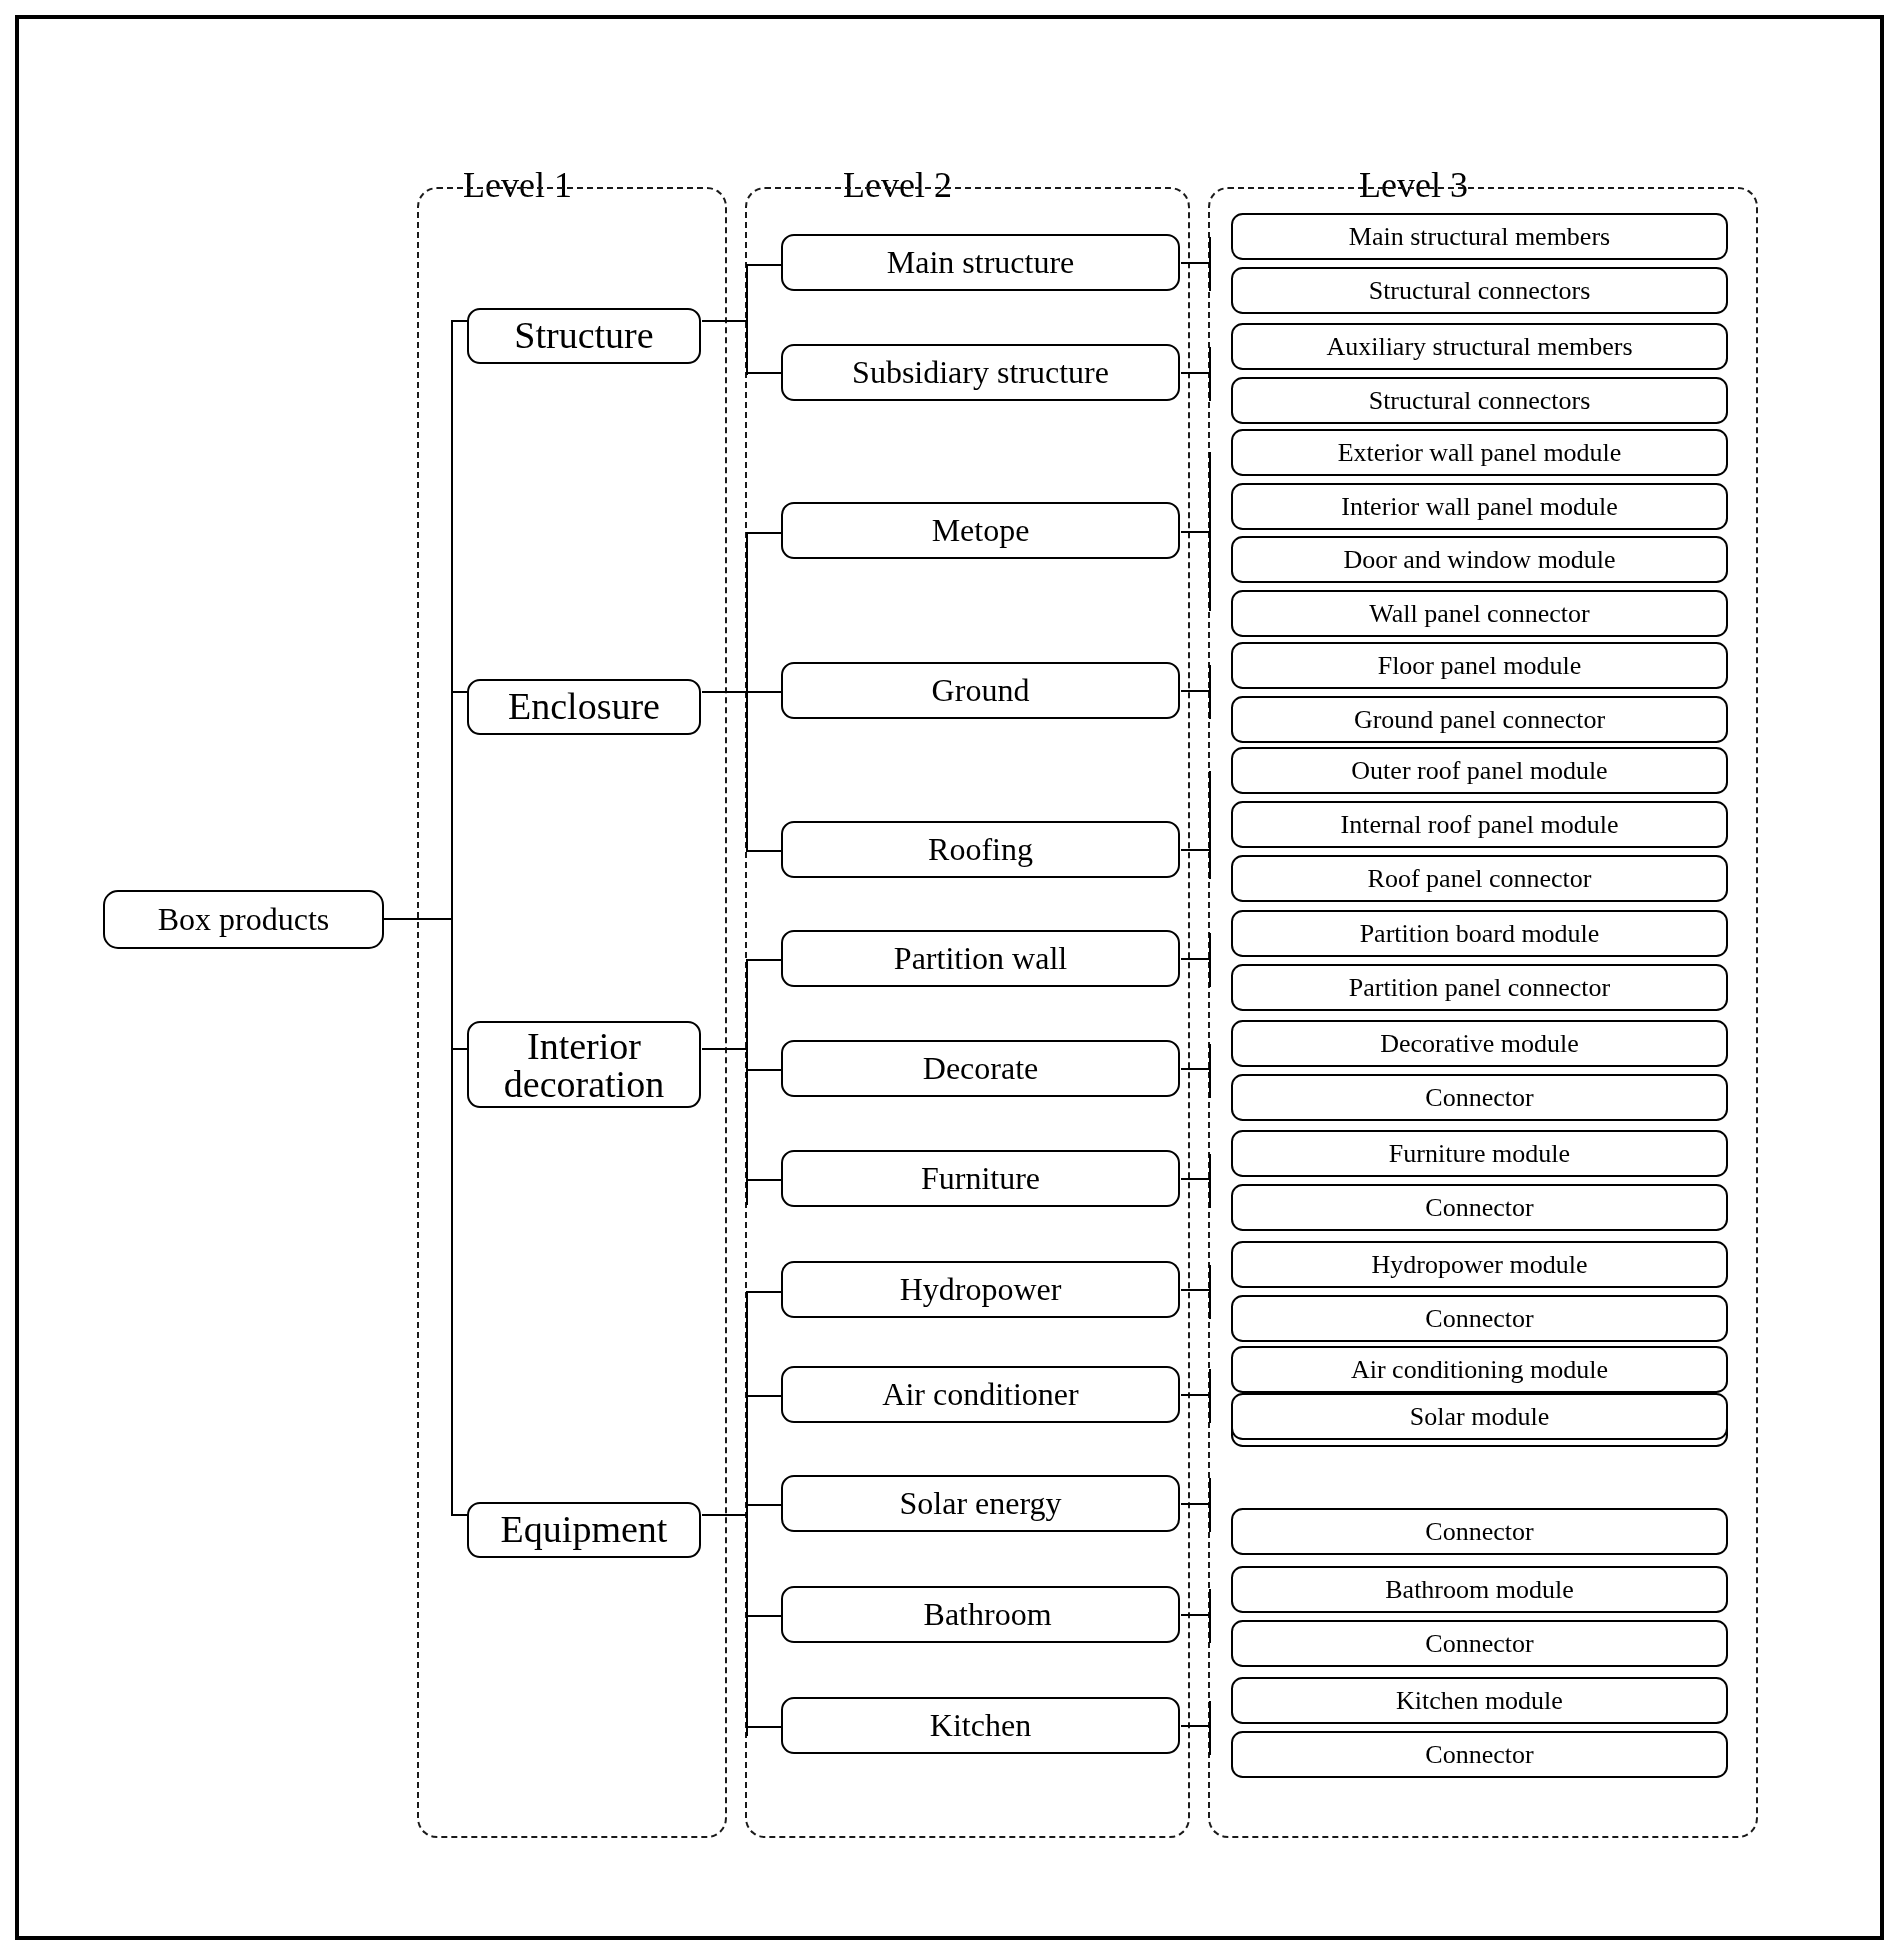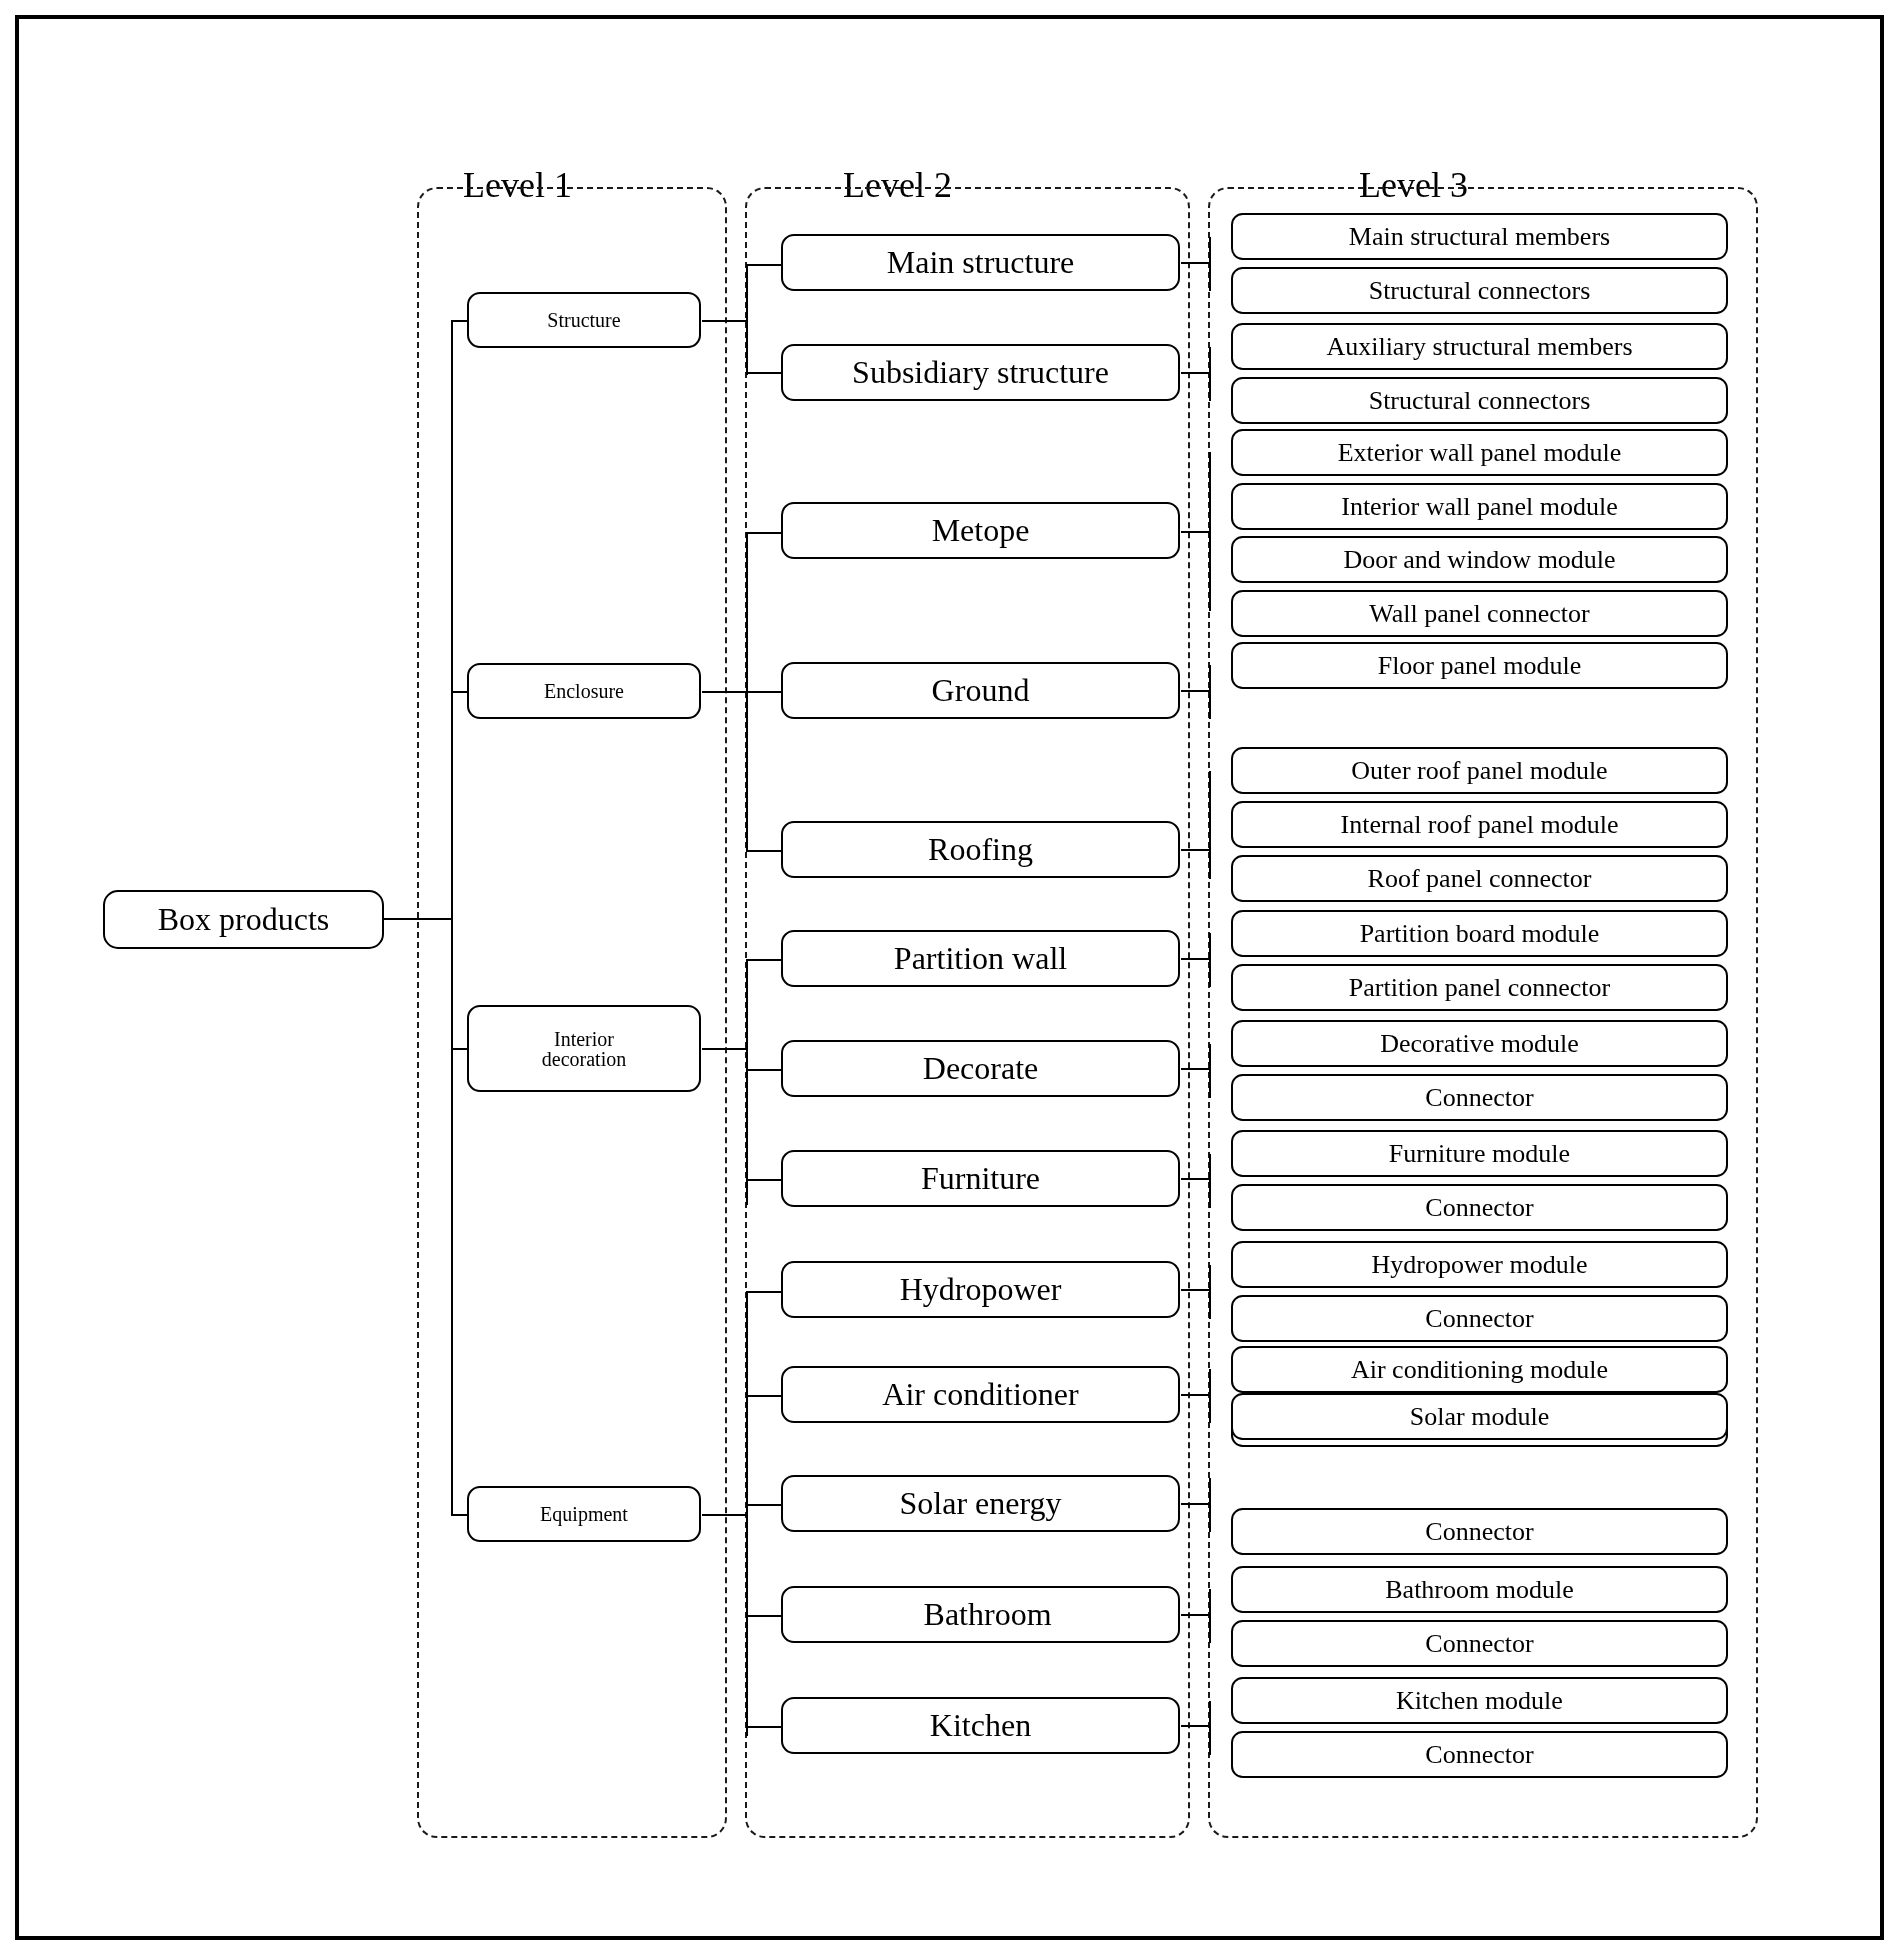--- a/index.html
+++ b/index.html
@@ -59,21 +59,22 @@
     text-align: center;
     color: #000;
     line-height: 1.05;
     padding: 0 5.9px;
   }
   .node.root {
     font-size: 32px;
     border-radius: 15px;
   }
   .node.lv1 {
-    font-size: 20px;
+    font-size: 38px;
+    margin-top: 16px;
   }
   .node.lv2 {
     font-size: 32px;
   }
   .node.lv3 {
     font-size: 26px;
     border-radius: 11.7px;
     border-width: 2.3px;
   }
   .node.two-line {
@@ -181,20 +182,21 @@
   <div class="hline" style="left:1181px; top:531px; width:30px;"></div>
   <div class="vline" style="left:1209px; top:452px; height:159px;"></div>
   <div class="node lv3" style="left:1231px; top:429px; width:497px; height:47px;">Exterior wall panel module</div>
   <div class="node lv3" style="left:1231px; top:483px; width:497px; height:47px;">Interior wall panel module</div>
   <div class="node lv3" style="left:1231px; top:536px; width:497px; height:47px;">Door and window module</div>
   <div class="node lv3" style="left:1231px; top:590px; width:497px; height:47px;">Wall panel connector</div>
 
   <div class="hline" style="left:1181px; top:690px; width:30px;"></div>
   <div class="vline" style="left:1209px; top:665px; height:54px;"></div>
   <div class="node lv3" style="left:1231px; top:642px; width:497px; height:47px;text-align:right;">Floor panel module</div>
+  <div class="node lv3" style="left:1231px; top:696px; width:497px; height:47px;">Ground panel connector</div>
 
   <div class="hline" style="left:1181px; top:849px; width:30px;"></div>
   <div class="vline" style="left:1209px; top:771px; height:108px;"></div>
   <div class="node lv3" style="left:1231px; top:747px; width:497px; height:47px;">Outer roof panel module</div>
   <div class="node lv3" style="left:1231px; top:801px; width:497px; height:47px;">Internal roof panel module</div>
   <div class="node lv3" style="left:1231px; top:855px; width:497px; height:47px;">Roof panel connector</div>
 
   <div class="hline" style="left:1181px; top:958px; width:30px;"></div>
   <div class="vline" style="left:1209px; top:933px; height:54px;"></div>
   <div class="node lv3" style="left:1231px; top:910px; width:497px; height:47px;">Partition board module</div>

